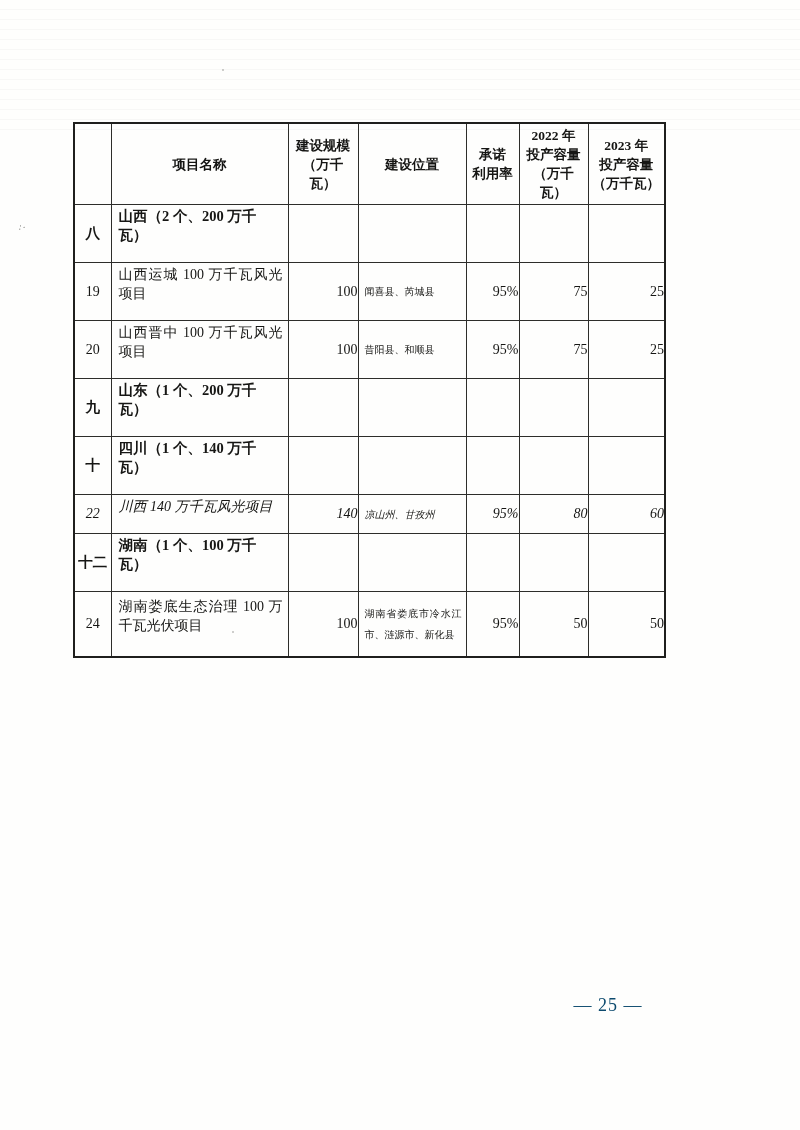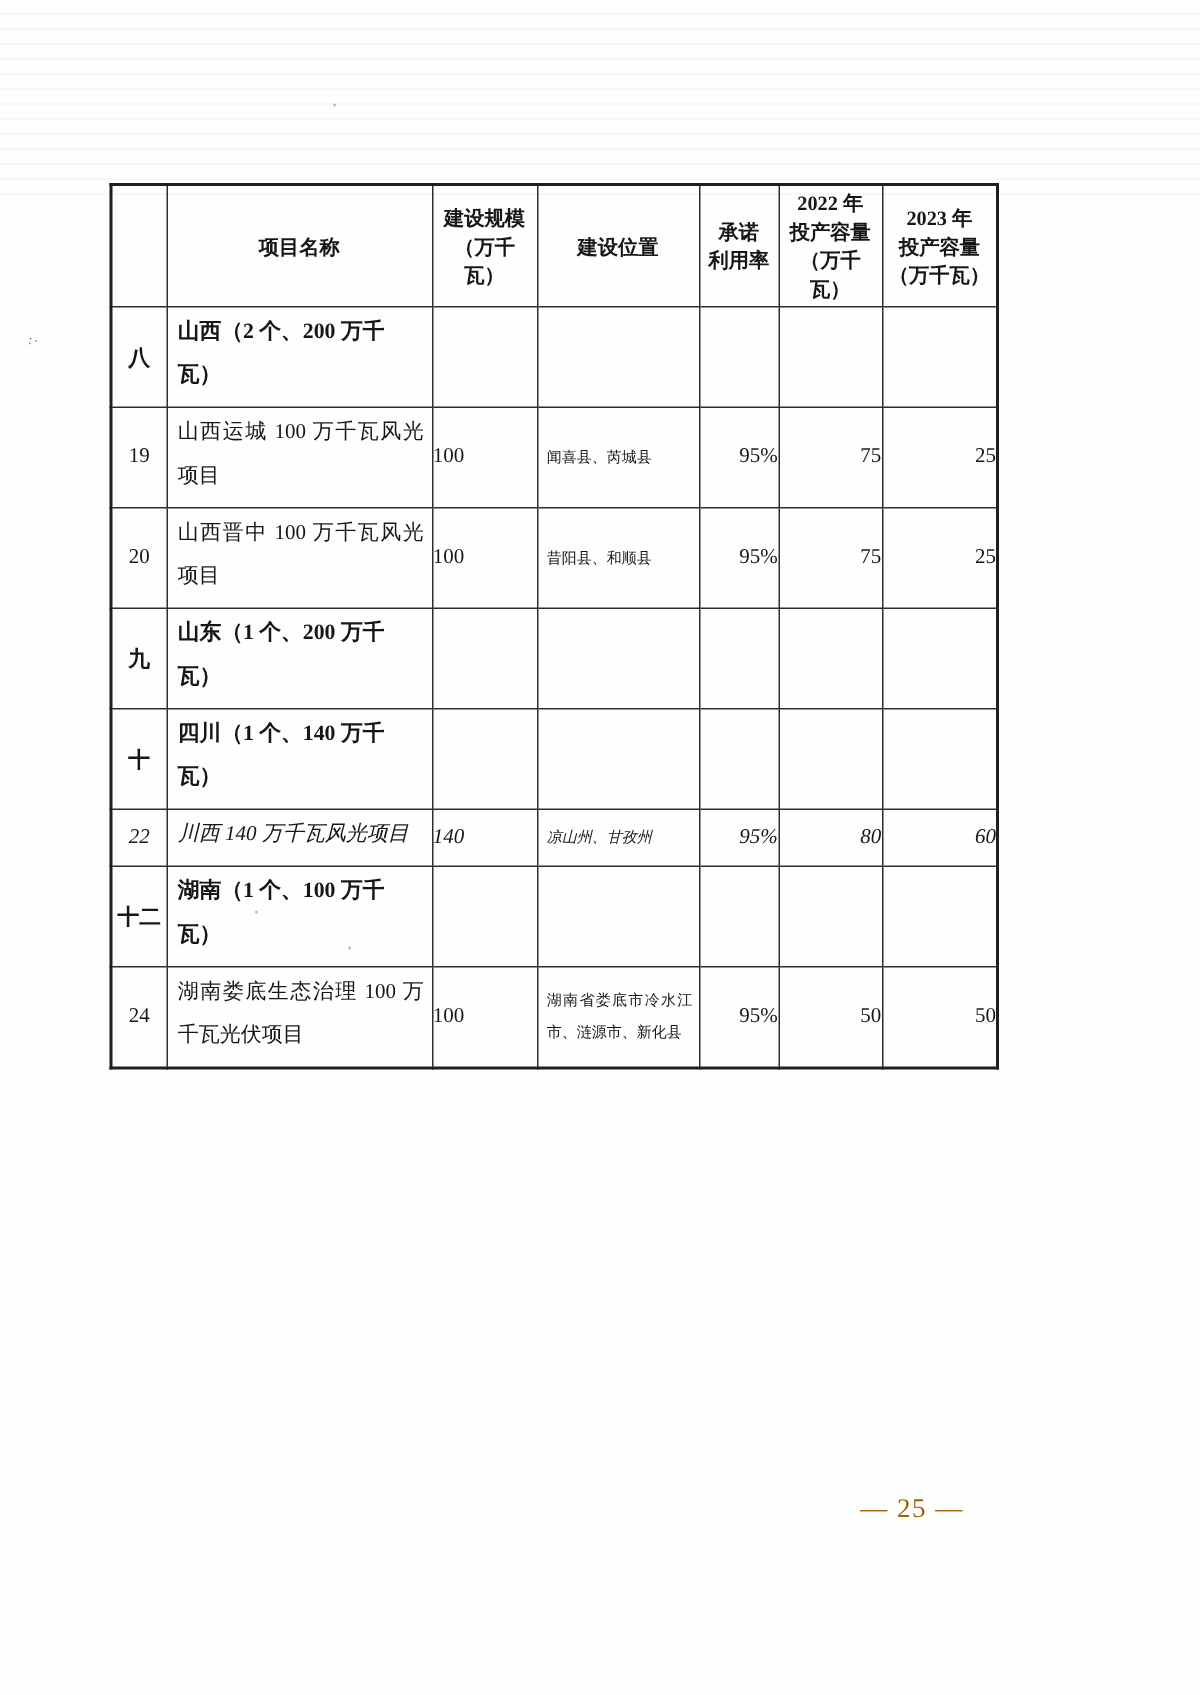--- a/index.html
+++ b/index.html
@@ -73,45 +73,45 @@
   tr.hdr { height: 68px; }
   tr.r-sec  { height: 27px; }
   tr.r-2l   { height: 46px; margin-top: 36px; }
   tr.r-1l   { height: 24px; font-style: italic; }
   tr.r-3l   { height: 65px; }
 
   td.c-num  { text-align: center; font-size: 14px; }
   td.c-name {
     text-align: justify;
     text-align-last: left;
-    padding: 2px 5px 6px 7px;
-    line-height: 29px;
+    padding: 2px 5px 17px 7px;
+    line-height: 19px;
     font-size: 14px;
   }
-  td.c-scale { text-align: left; }
+  td.c-scale { text-align: right; }
   td.c-loc  {
     text-align: justify;
     text-align-last: left;
     padding: 2px 4px 2px 6px;
     line-height: 21px;
     font-size: 10px;
   }
   td.c-rate, td.c-cap { text-align: right; }
 
   tr.r-sec td.c-num  { font-weight: bold; font-size: 14.5px; }
   tr.r-sec td.c-name { font-weight: bold; font-size: 14.5px; text-align: left; }
 
   .page-number {
     position: absolute;
     left: 558px;
     top: 995px;
     width: 100px;
     text-align: center;
     font-size: 18px;
-    color: #a16207;
+    color: #0c4a6e;
     letter-spacing: 1px;
     white-space: nowrap;
   }
 </style>
 </head>
 <body>
 
 <div class="page">
 
   <div class="scan-noise"></div>

